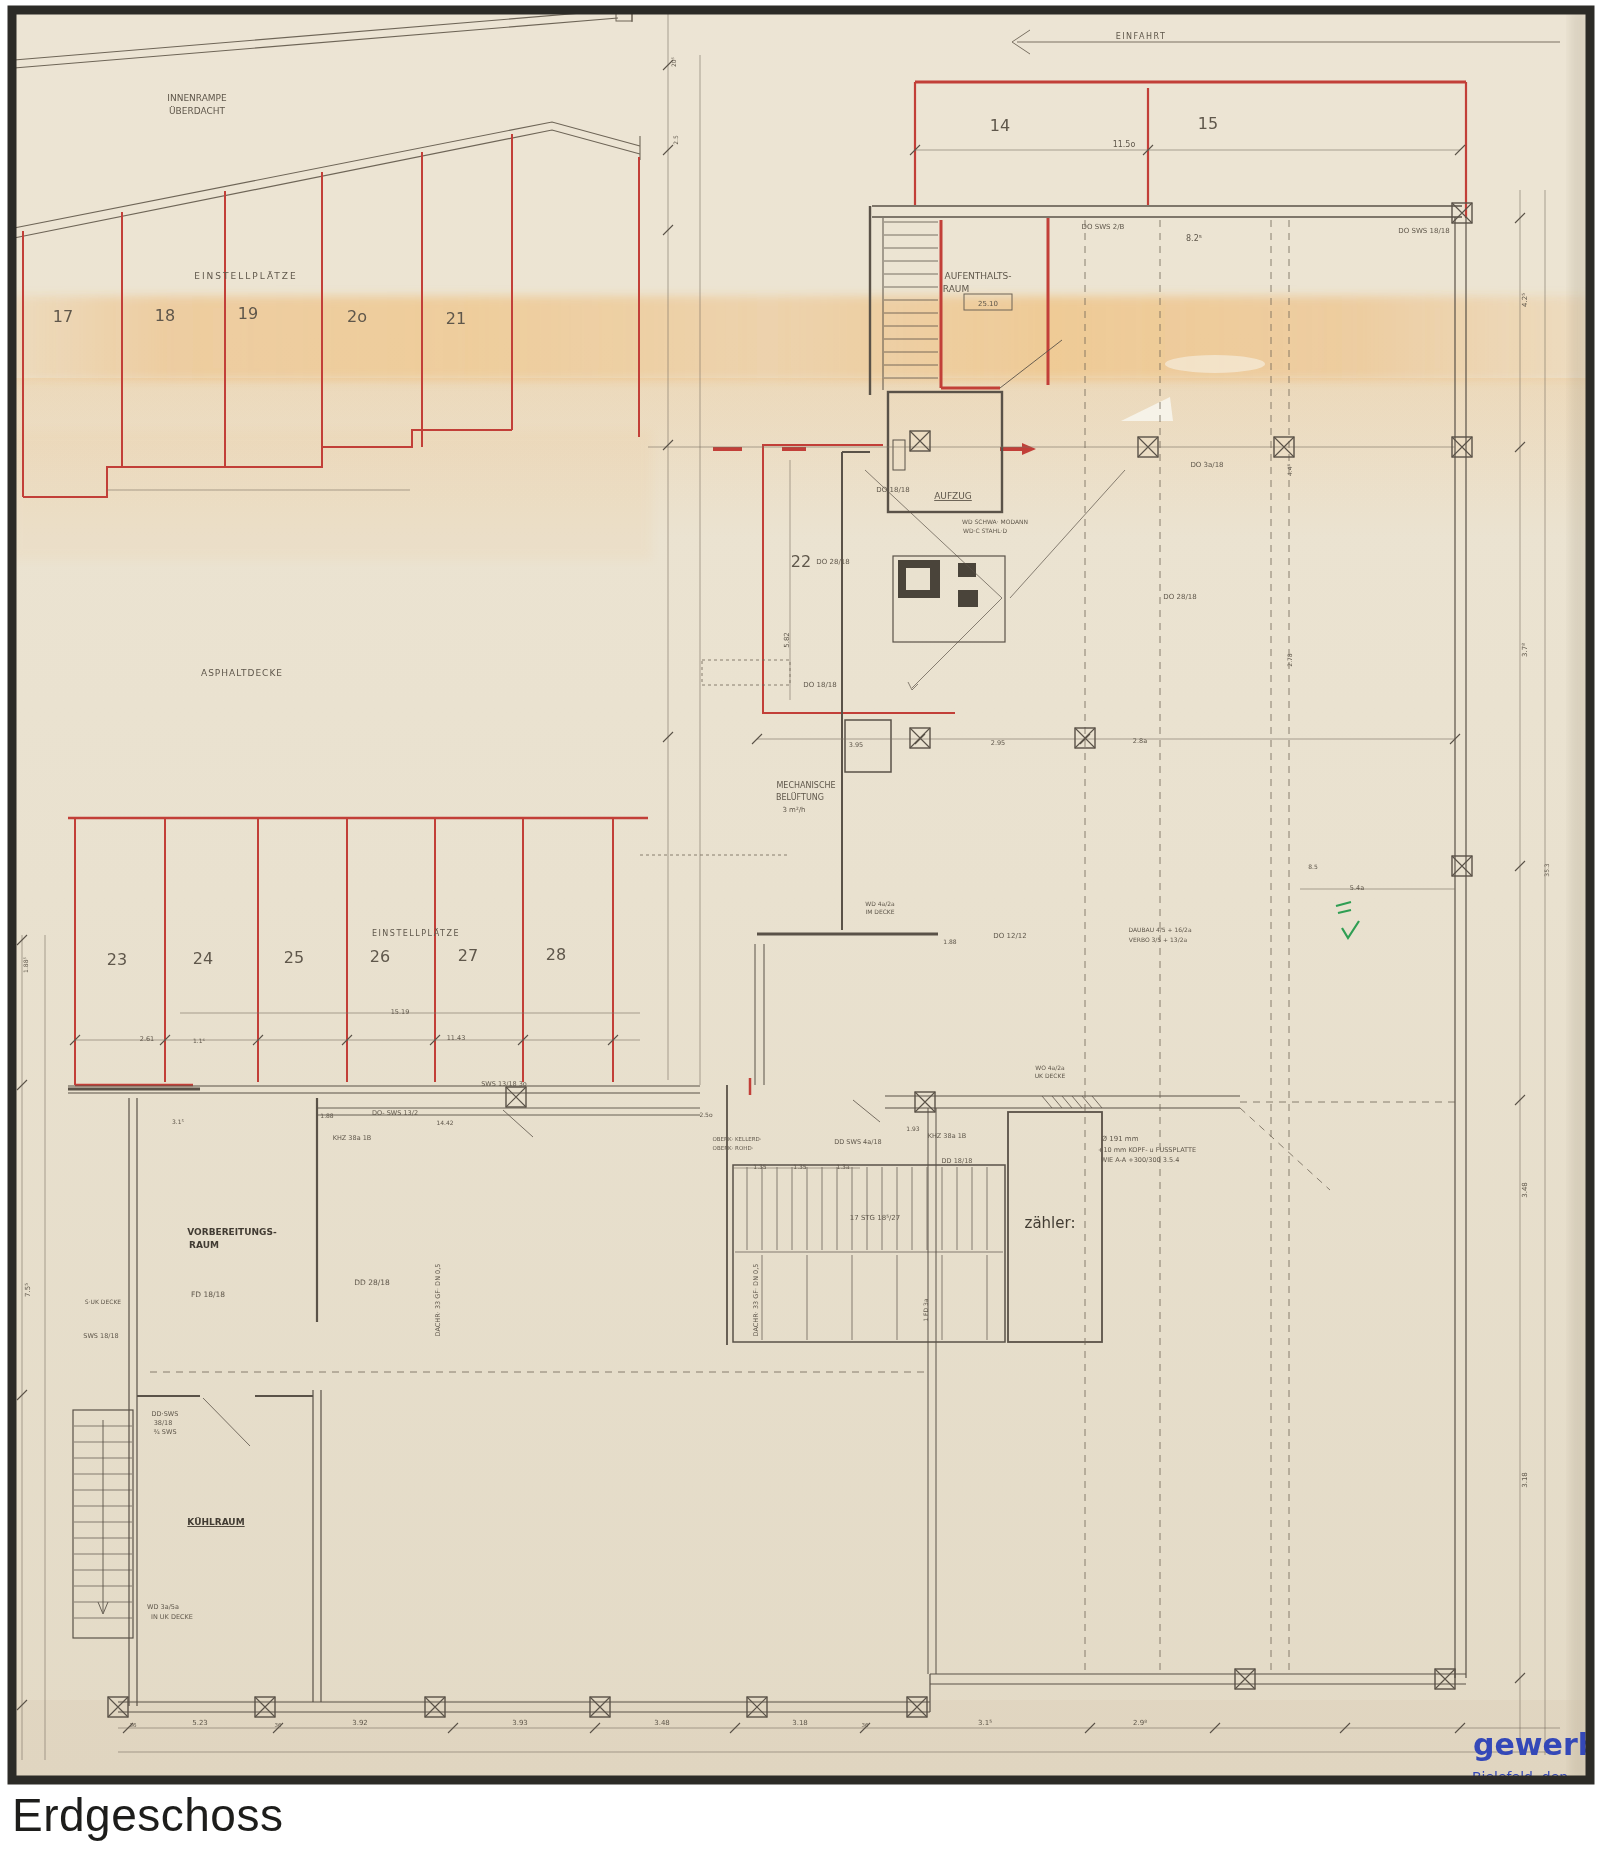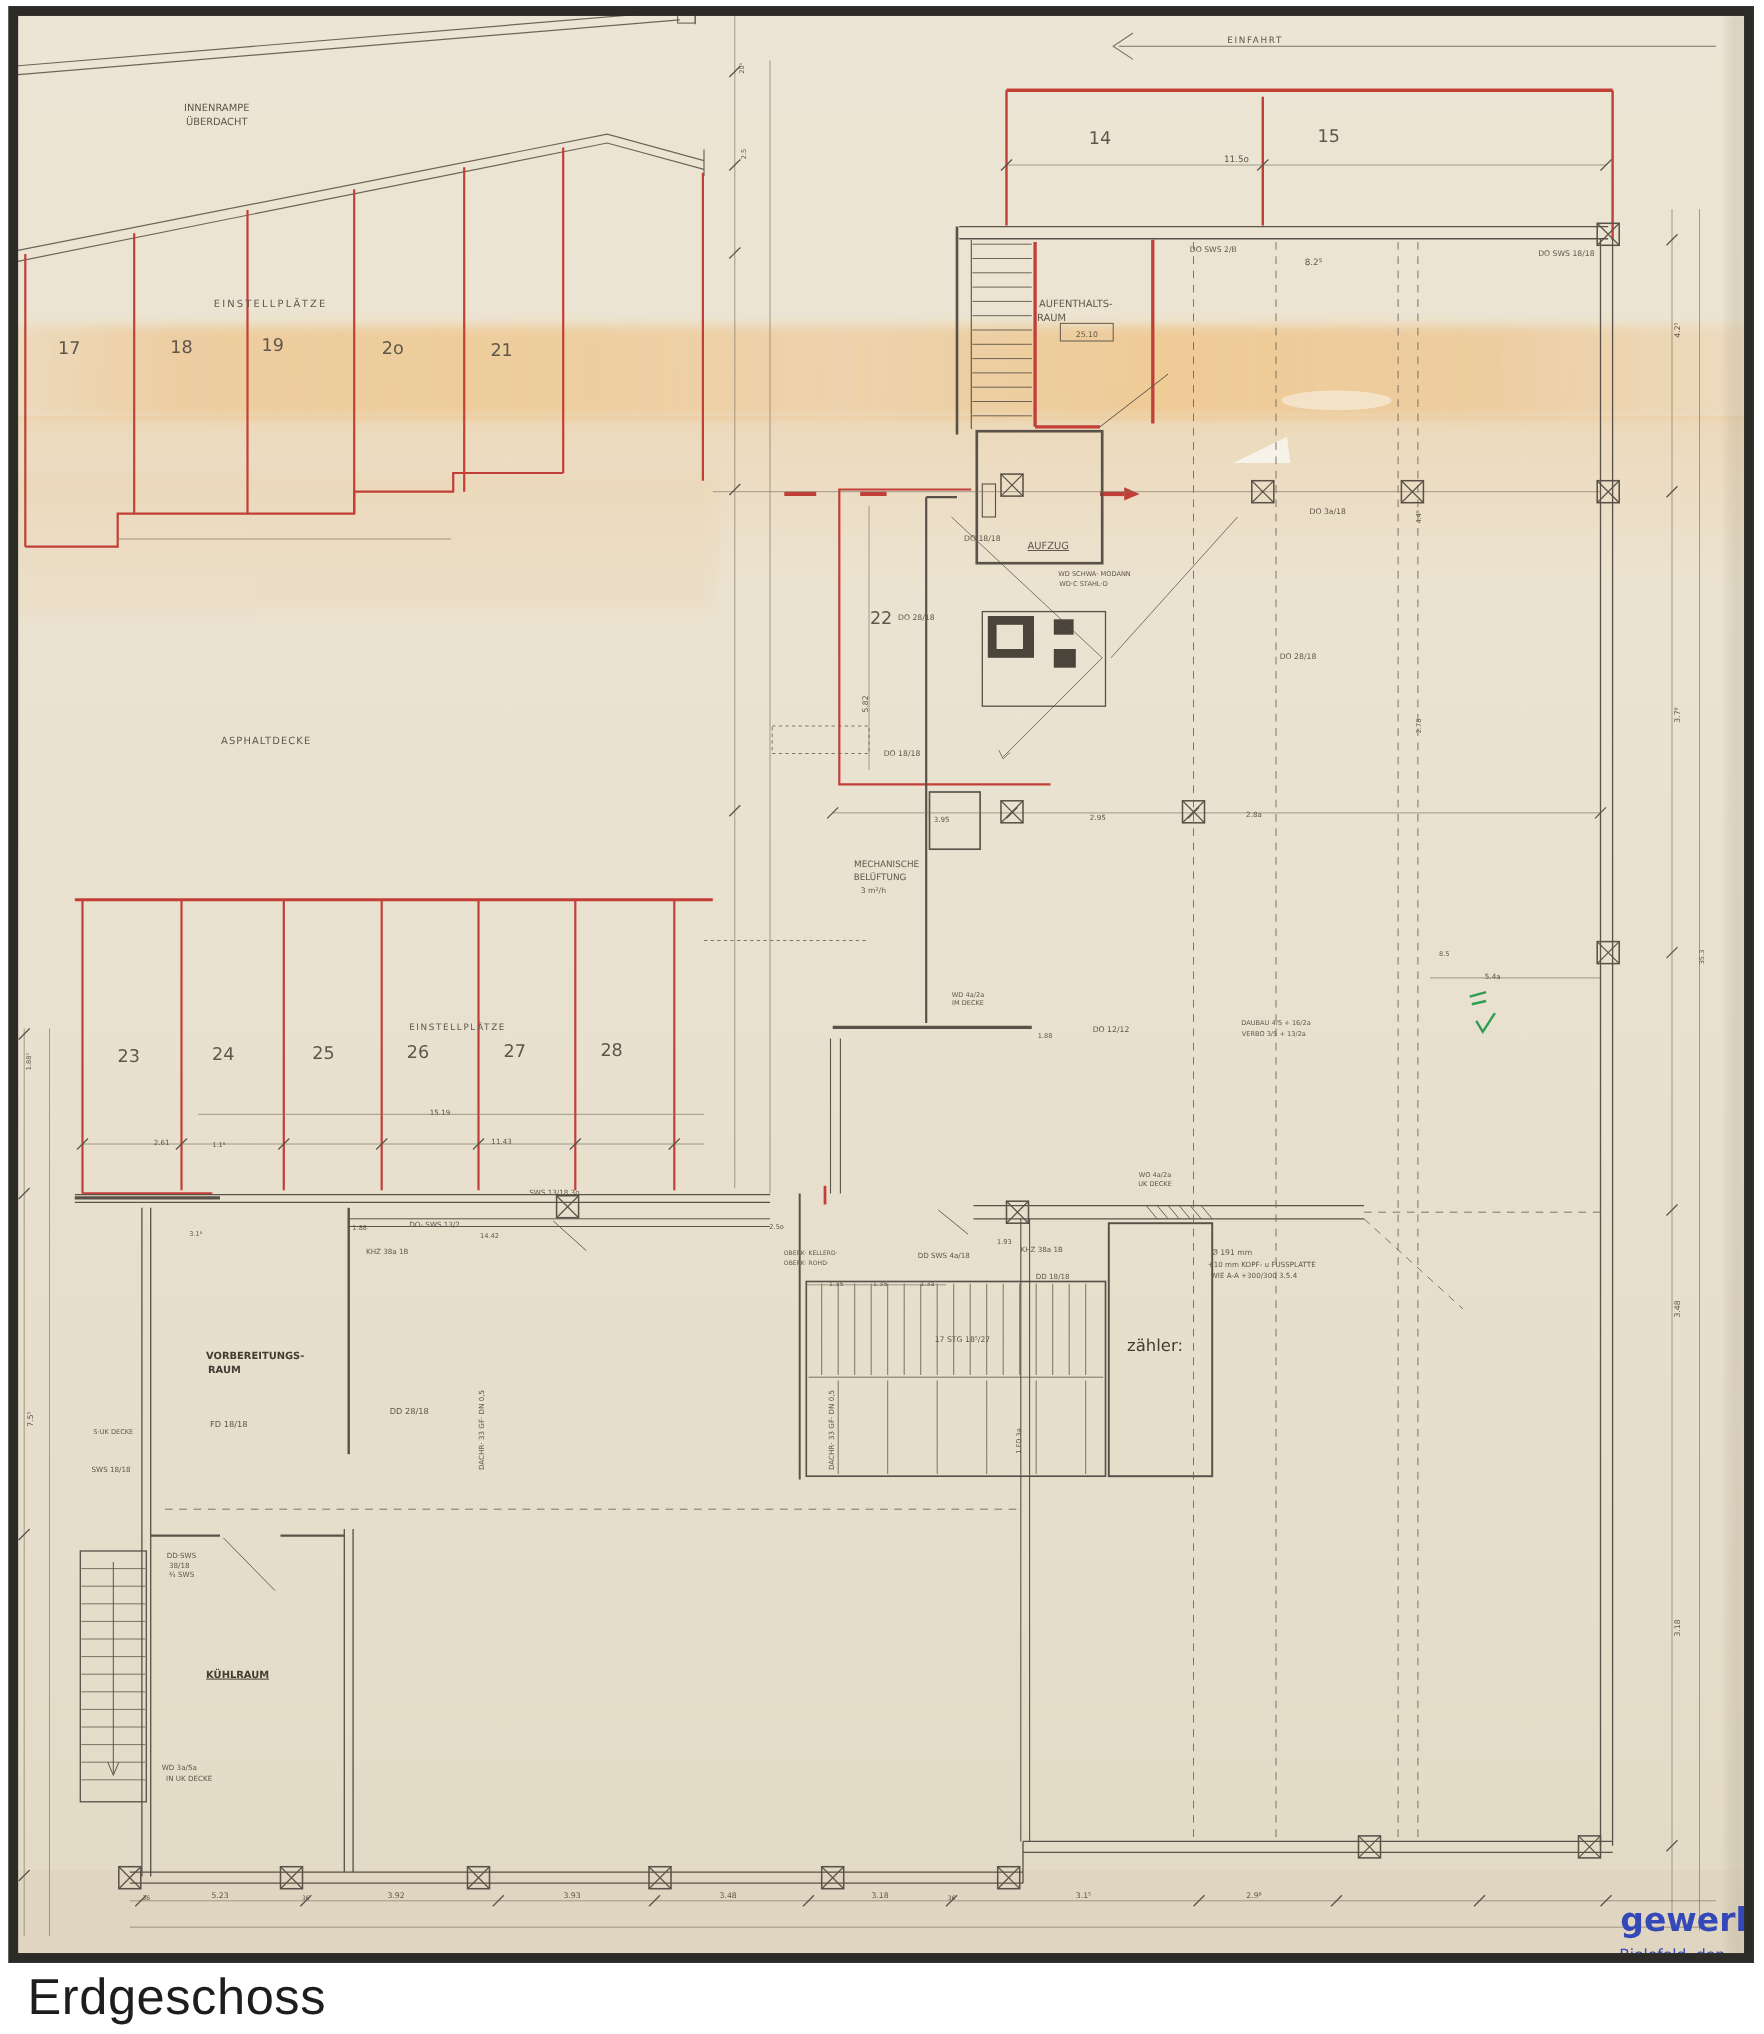--- a/index.html
+++ b/index.html
@@ -1,19 +1,19 @@
 <!DOCTYPE html>
 <html><head>
 <meta charset="utf-8">
 <style>
   html,body{margin:0;padding:0;background:#ffffff;width:1604px;height:1849px;position:relative;
     font-family:"Liberation Sans", sans-serif;}
   #plan-wrap{position:absolute;left:0;top:0;width:1604px;height:1849px;}
   svg{position:absolute;left:0;top:0;}
-  #floor-title{position:absolute;left:25px;top:1788px;font-size:46px;color:#1d1d1b;
+  #floor-title{position:absolute;left:12px;top:1788px;font-size:46px;color:#1d1d1b;
     font-family:"Liberation Sans", sans-serif;letter-spacing:.5px;}
   #annotations text{font-family:"DejaVu Sans", sans-serif;}
   .ln{stroke:#6e6557;fill:none}
   .wall{stroke:#5a5248;fill:none}
   .red{stroke:#c23f38;fill:none}
   .dim{stroke:#7a7163;fill:none;stroke-width:.6}
 </style>
 </head>
 <body>
 

